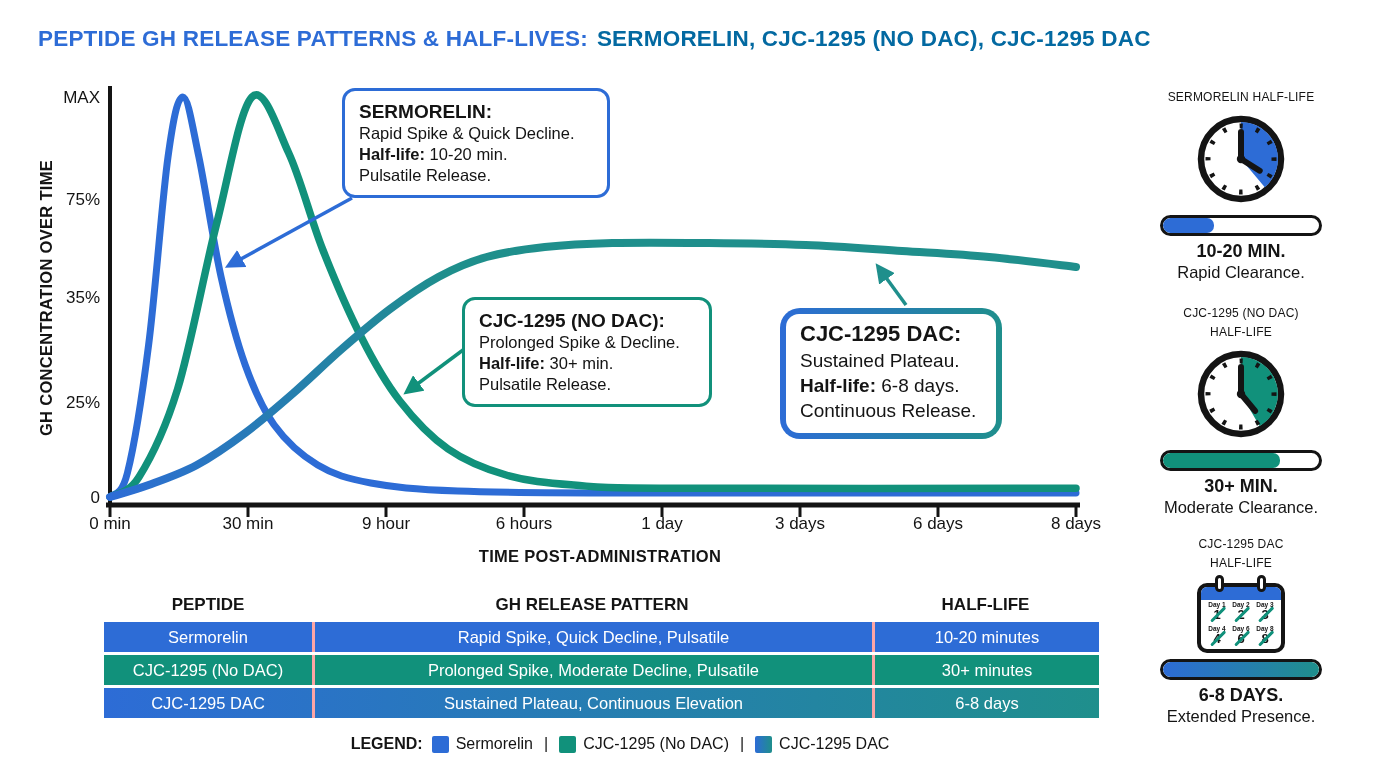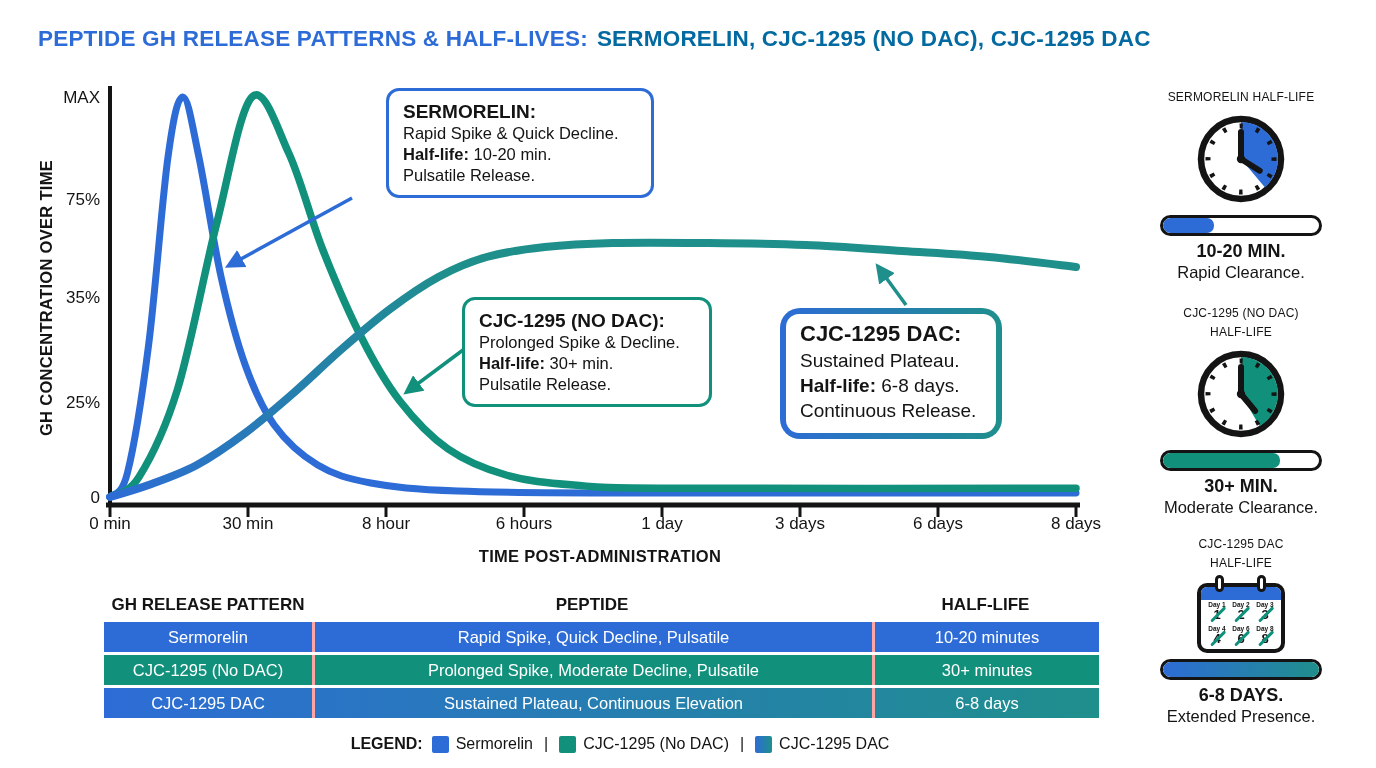--- a/index.html
+++ b/index.html
@@ -22,21 +22,21 @@
   .ylabel { position:absolute; left:48px; top:298px; width:340px; height:22px;
             transform:translate(-50%,-50%) rotate(-90deg); text-align:center;
             font-weight:800; font-size:16.5px; letter-spacing:.3px; }
   .xlabel { position:absolute; left:400px; top:547px; width:400px; text-align:center;
             font-weight:800; font-size:16.5px; letter-spacing:.3px; }
 
   
   .callout { position:absolute; background:#fff; border-radius:13px; padding:9px 14px; }
   .co-title { font-weight:800; font-size:19px; line-height:23px; }
   .co-line  { font-size:16.5px; line-height:21px; }
-  .callout-1 { left:342px; top:88px;  width:268px; border:3px solid #2d6cd6;margin-left:44px; }
+  .callout-1 { left:342px; top:88px;  width:268px; border:3px solid #2d6cd6; }
   .callout-2 { left:462px; top:297px; width:250px; border:3px solid #11917b; }
   .callout-3-outer { position:absolute; left:780px; top:308px; width:222px; height:131px;
             background:linear-gradient(90deg,#2d6cd6,#1f8f8c); border-radius:20px; padding:6px; }
   .callout-3-inner { background:#fff; border-radius:13px; width:100%; height:100%; padding:6px 14px; }
   .callout-3-inner .co-title { font-size:22px; line-height:28px; }
   .callout-3-inner .co-line  { font-size:19px; line-height:25px; }
 
   
   .panel { position:absolute; left:1124px; width:234px; text-align:center; }
   .p-head { font-weight:400; font-size:12px; line-height:19px; letter-spacing:.2px; }
@@ -141,21 +141,21 @@
 
   <div class="ylabel">GH CONCENTRATION OVER TIME</div>
   <div class="ytick" style="top:88px">MAX</div>
   <div class="ytick" style="top:190px">75%</div>
   <div class="ytick" style="top:288px">35%</div>
   <div class="ytick" style="top:393px">25%</div>
   <div class="ytick" style="top:488px">0</div>
 
   <div class="xtick" style="left:55px">0 min</div>
   <div class="xtick" style="left:193px">30 min</div>
-  <div class="xtick" style="left:331px">8 hour</div>
+  <div class="xtick" style="left:331px">9 hour</div>
   <div class="xtick" style="left:469px">6 hours</div>
   <div class="xtick" style="left:607px">1 day</div>
   <div class="xtick" style="left:745px">3 days</div>
   <div class="xtick" style="left:883px">6 days</div>
   <div class="xtick" style="left:1021px">8 days</div>
   <div class="xlabel">TIME POST-ADMINISTRATION</div>
 
   <div class="callout callout-1">
     <div class="co-title">SERMORELIN:</div>
     <div class="co-line">Rapid Spike &amp; Quick Decline.</div>
@@ -256,22 +256,22 @@
     </div>
     <div class="bar">
       <div class="bar-fill fill-grad" style="width: 100%;"></div>
     </div>
     <div class="p-value">6-8 DAYS.</div>
     <div class="p-cap">Extended Presence.</div>
   </div>
 
   <div class="tbl">
     <div class="tbl-row tbl-head">
+      <div class="cell">PEPTIDE</div>
       <div class="cell">GH RELEASE PATTERN</div>
-      <div class="cell">PEPTIDE</div>
       <div class="cell">HALF-LIFE</div>
     </div>
     <div class="tbl-row trow row-blue">
       <div class="cell">Sermorelin</div>
       <div class="cell">Rapid Spike, Quick Decline, Pulsatile</div>
       <div class="cell">10-20 minutes</div>
     </div>
     <div class="tbl-row trow row-green">
       <div class="cell">CJC-1295 (No DAC)</div>
       <div class="cell">Prolonged Spike, Moderate Decline, Pulsatile</div>

